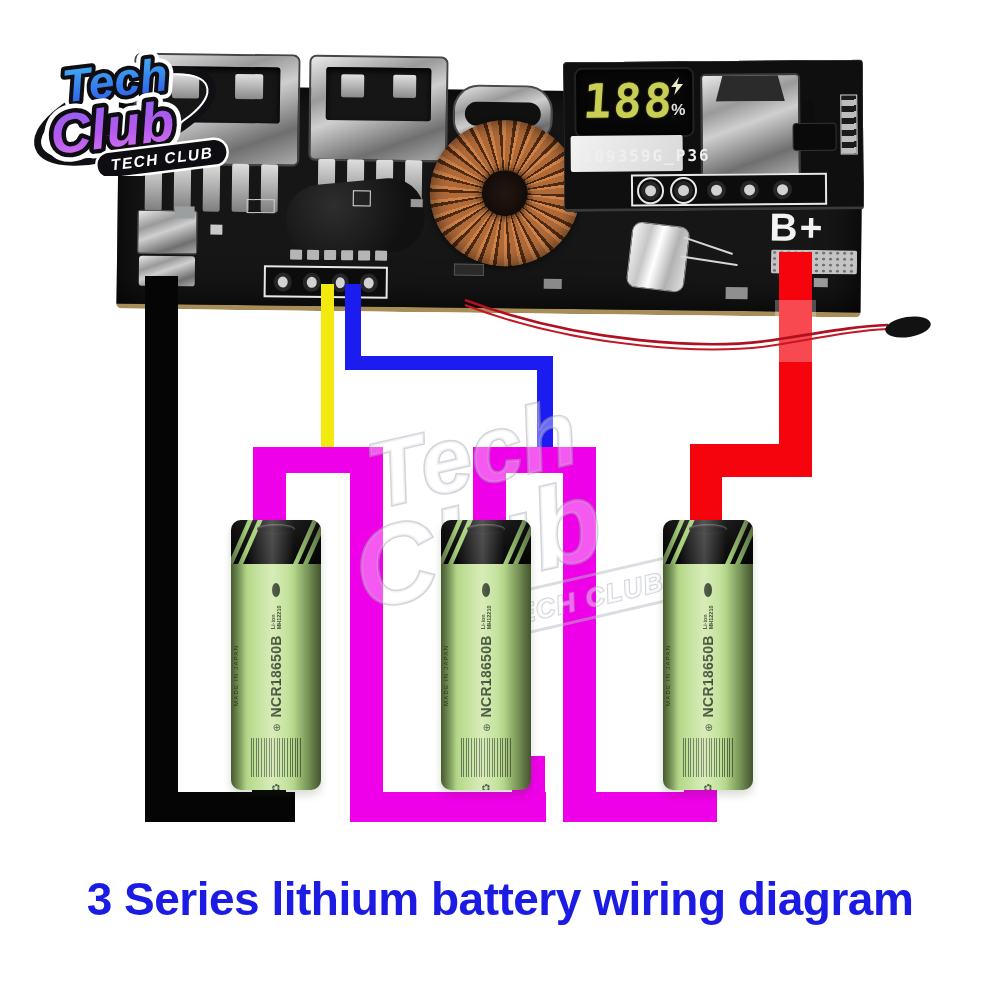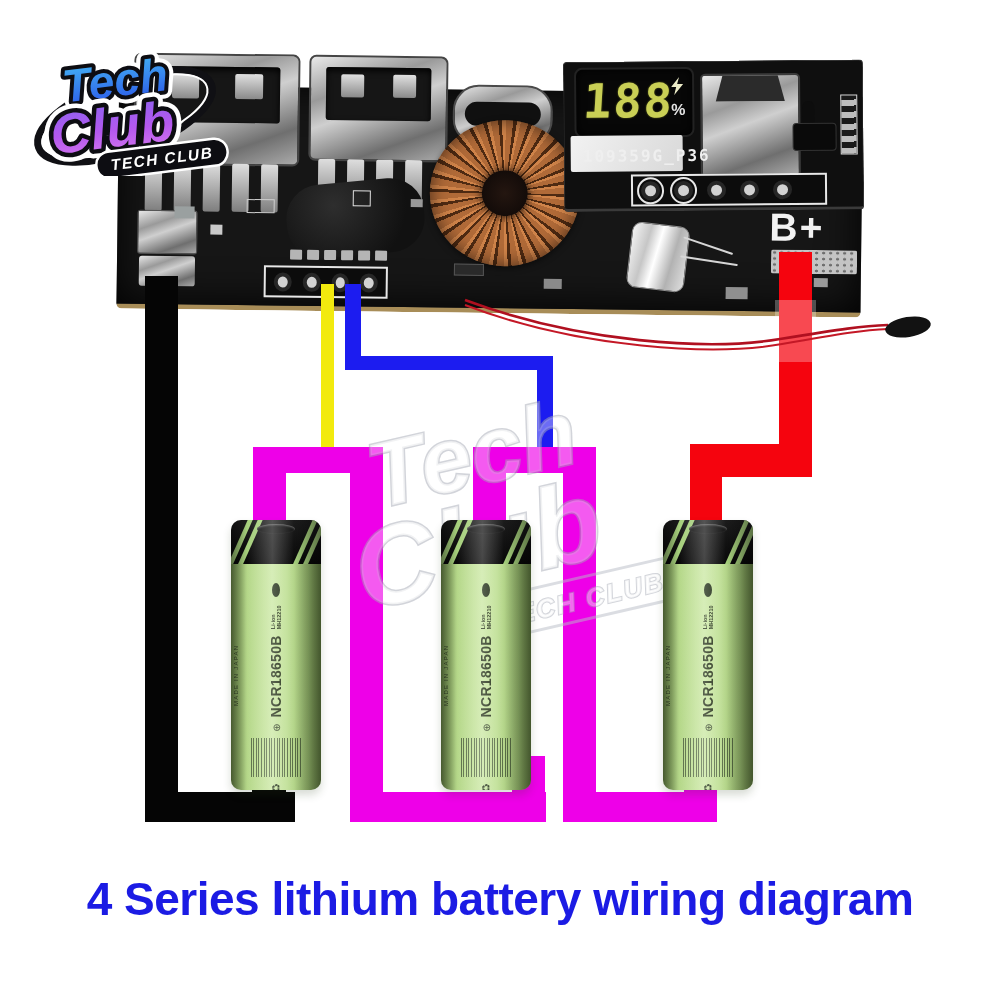--- a/index.html
+++ b/index.html
@@ -317,15 +317,15 @@
     <g font-family="Liberation Sans, sans-serif" font-style="italic" font-weight="bold" transform="rotate(-7 110 75)">
       <text x="40" y="66" font-size="46" fill="none" stroke="#ffffff" stroke-width="16" stroke-linejoin="round">Tech</text>
       <text x="40" y="66" font-size="46" fill="url(#lgTech)" stroke="#0d0d12" stroke-width="8" paint-order="stroke" stroke-linejoin="round">Tech</text>
       <text x="22" y="116" font-size="56" fill="none" stroke="#ffffff" stroke-width="18" stroke-linejoin="round">Club</text>
       <text x="22" y="116" font-size="56" fill="url(#lgClub)" stroke="#0d0d12" stroke-width="9" paint-order="stroke" stroke-linejoin="round">Club</text>
       <rect x="64" y="120" width="132" height="27" rx="13" fill="#0d0d12" stroke="#ffffff" stroke-width="2.5"></rect>
       <text x="130" y="139" font-size="15.5" text-anchor="middle" fill="#ffffff" letter-spacing="1.5">TECH CLUB</text>
     </g>
   </svg>
 
-  <div class="title">4 Series lithium battery wiring diagram</div>
+  <div class="title">3 Series lithium battery wiring diagram</div>
 
 </div>
 
 </body></html>

